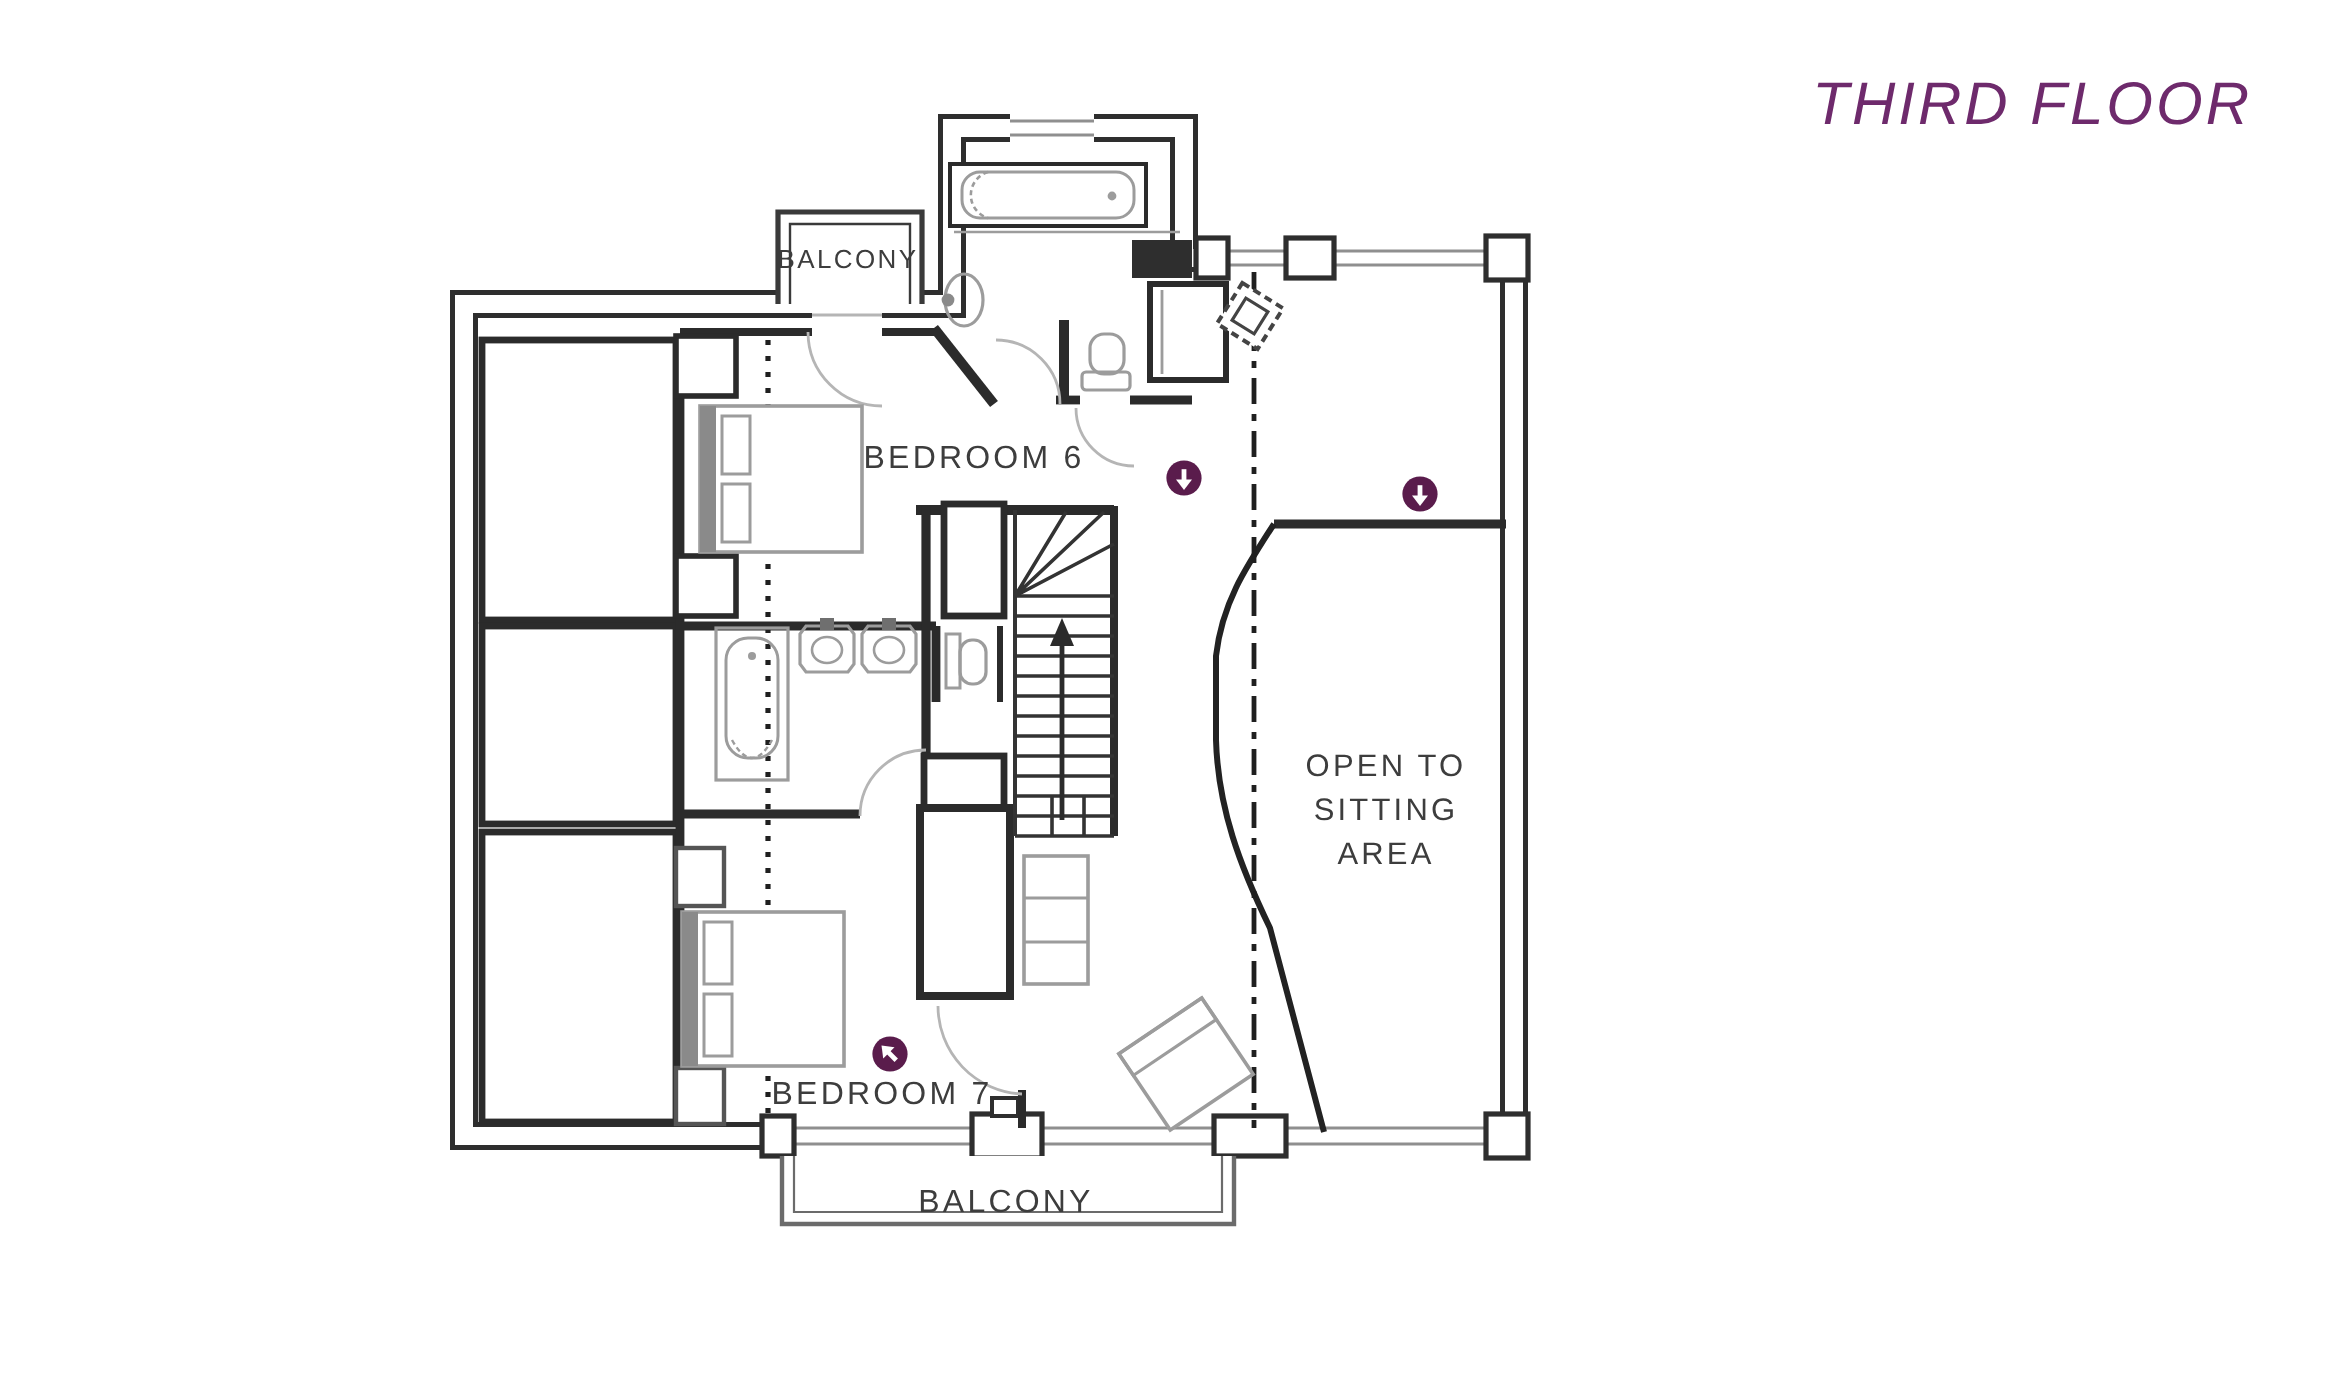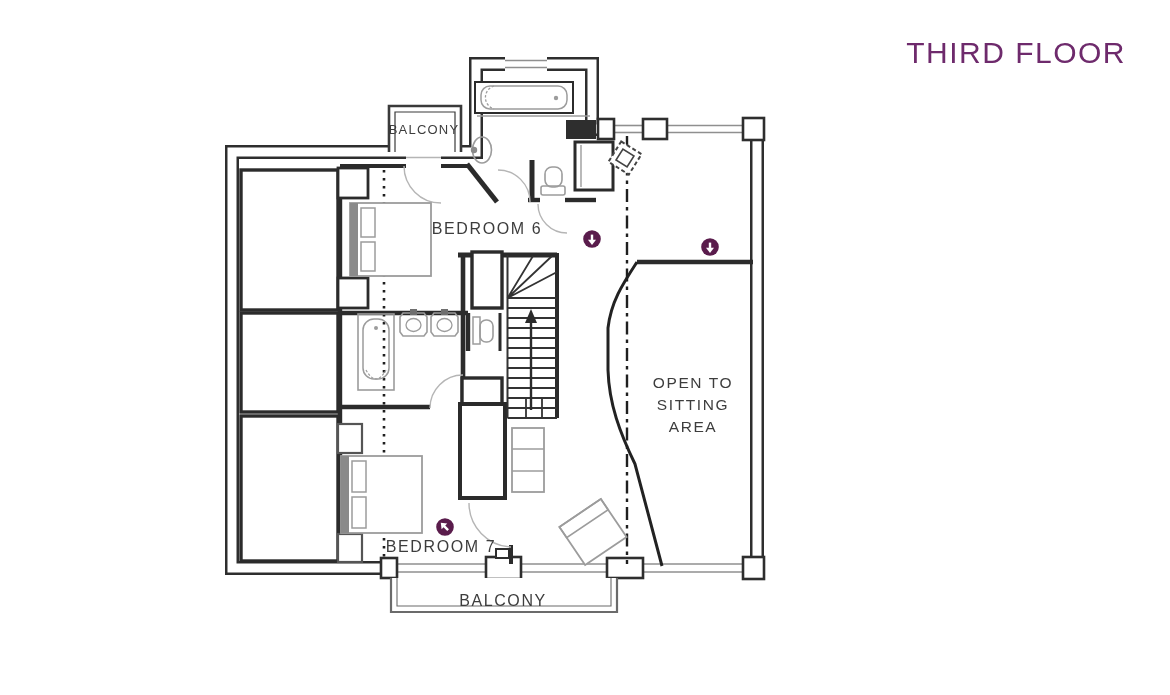--- a/index.html
+++ b/index.html
@@ -1,19 +1,19 @@
 <!DOCTYPE html>
 <html><head>
 <meta charset="utf-8">
 <style>
   html,body{margin:0;padding:0;background:#ffffff;}
   .page{position:relative;width:1170px;height:695px;background:#ffffff;overflow:hidden;
         font-family:"Liberation Sans",sans-serif;}
   .floor-title{position:absolute;top:36px;right:44px;font-size:30px;font-weight:400;
-        letter-spacing:1.5px;color:#6e2a6c;white-space:nowrap;}
+        letter-spacing:1.5px;color:#6e2a6c;white-space:nowrap;font-style:italic;}
   svg{position:absolute;left:0;top:0;}
   .lbl{fill:#3d3d3d;font-size:16px;letter-spacing:1.6px;text-anchor:middle;
        font-family:"Liberation Sans",sans-serif;}
   .lbl-sm{font-size:13px;letter-spacing:1.2px;}
   .lbl-mid{font-size:15.5px;}
   .wall-outer{stroke:#2e2e2e;stroke-width:14;fill:none;}
   .wall-inner{stroke:#ffffff;stroke-width:9;fill:none;}
   .iwall{stroke:#2b2b2b;fill:none;}
   .furn{stroke:#9c9c9c;fill:#ffffff;}
   .furnl{stroke:#9c9c9c;fill:none;}

